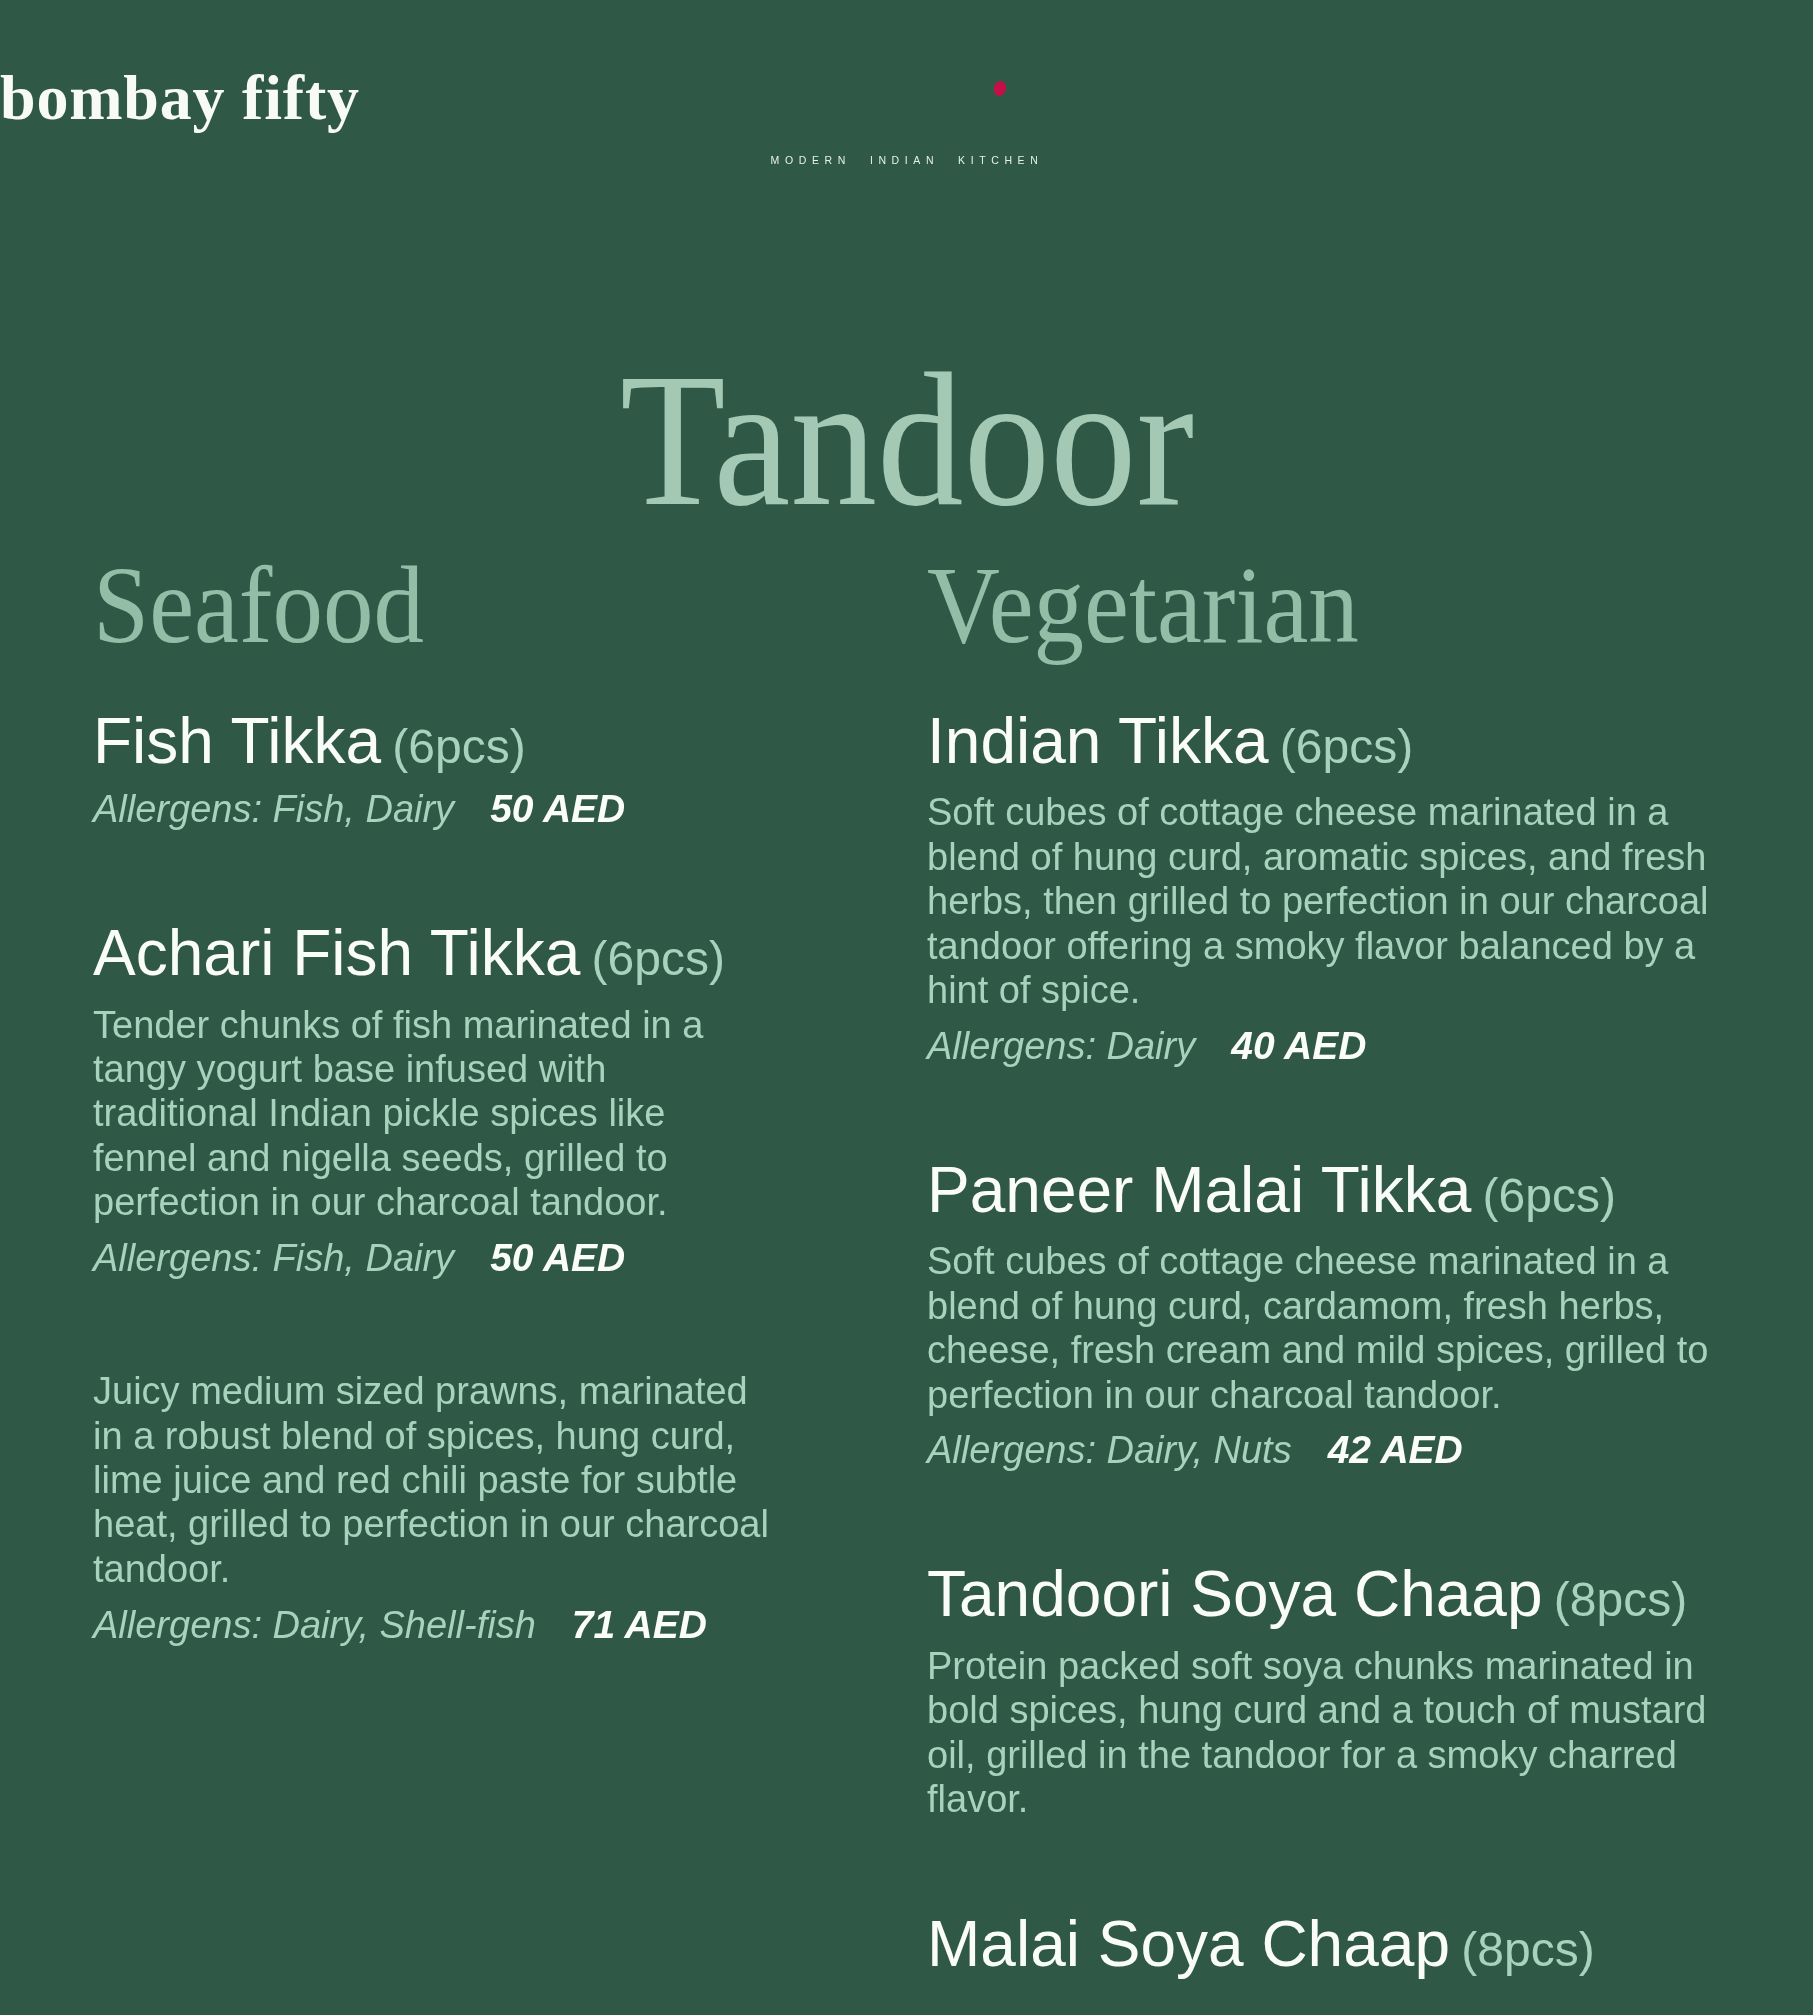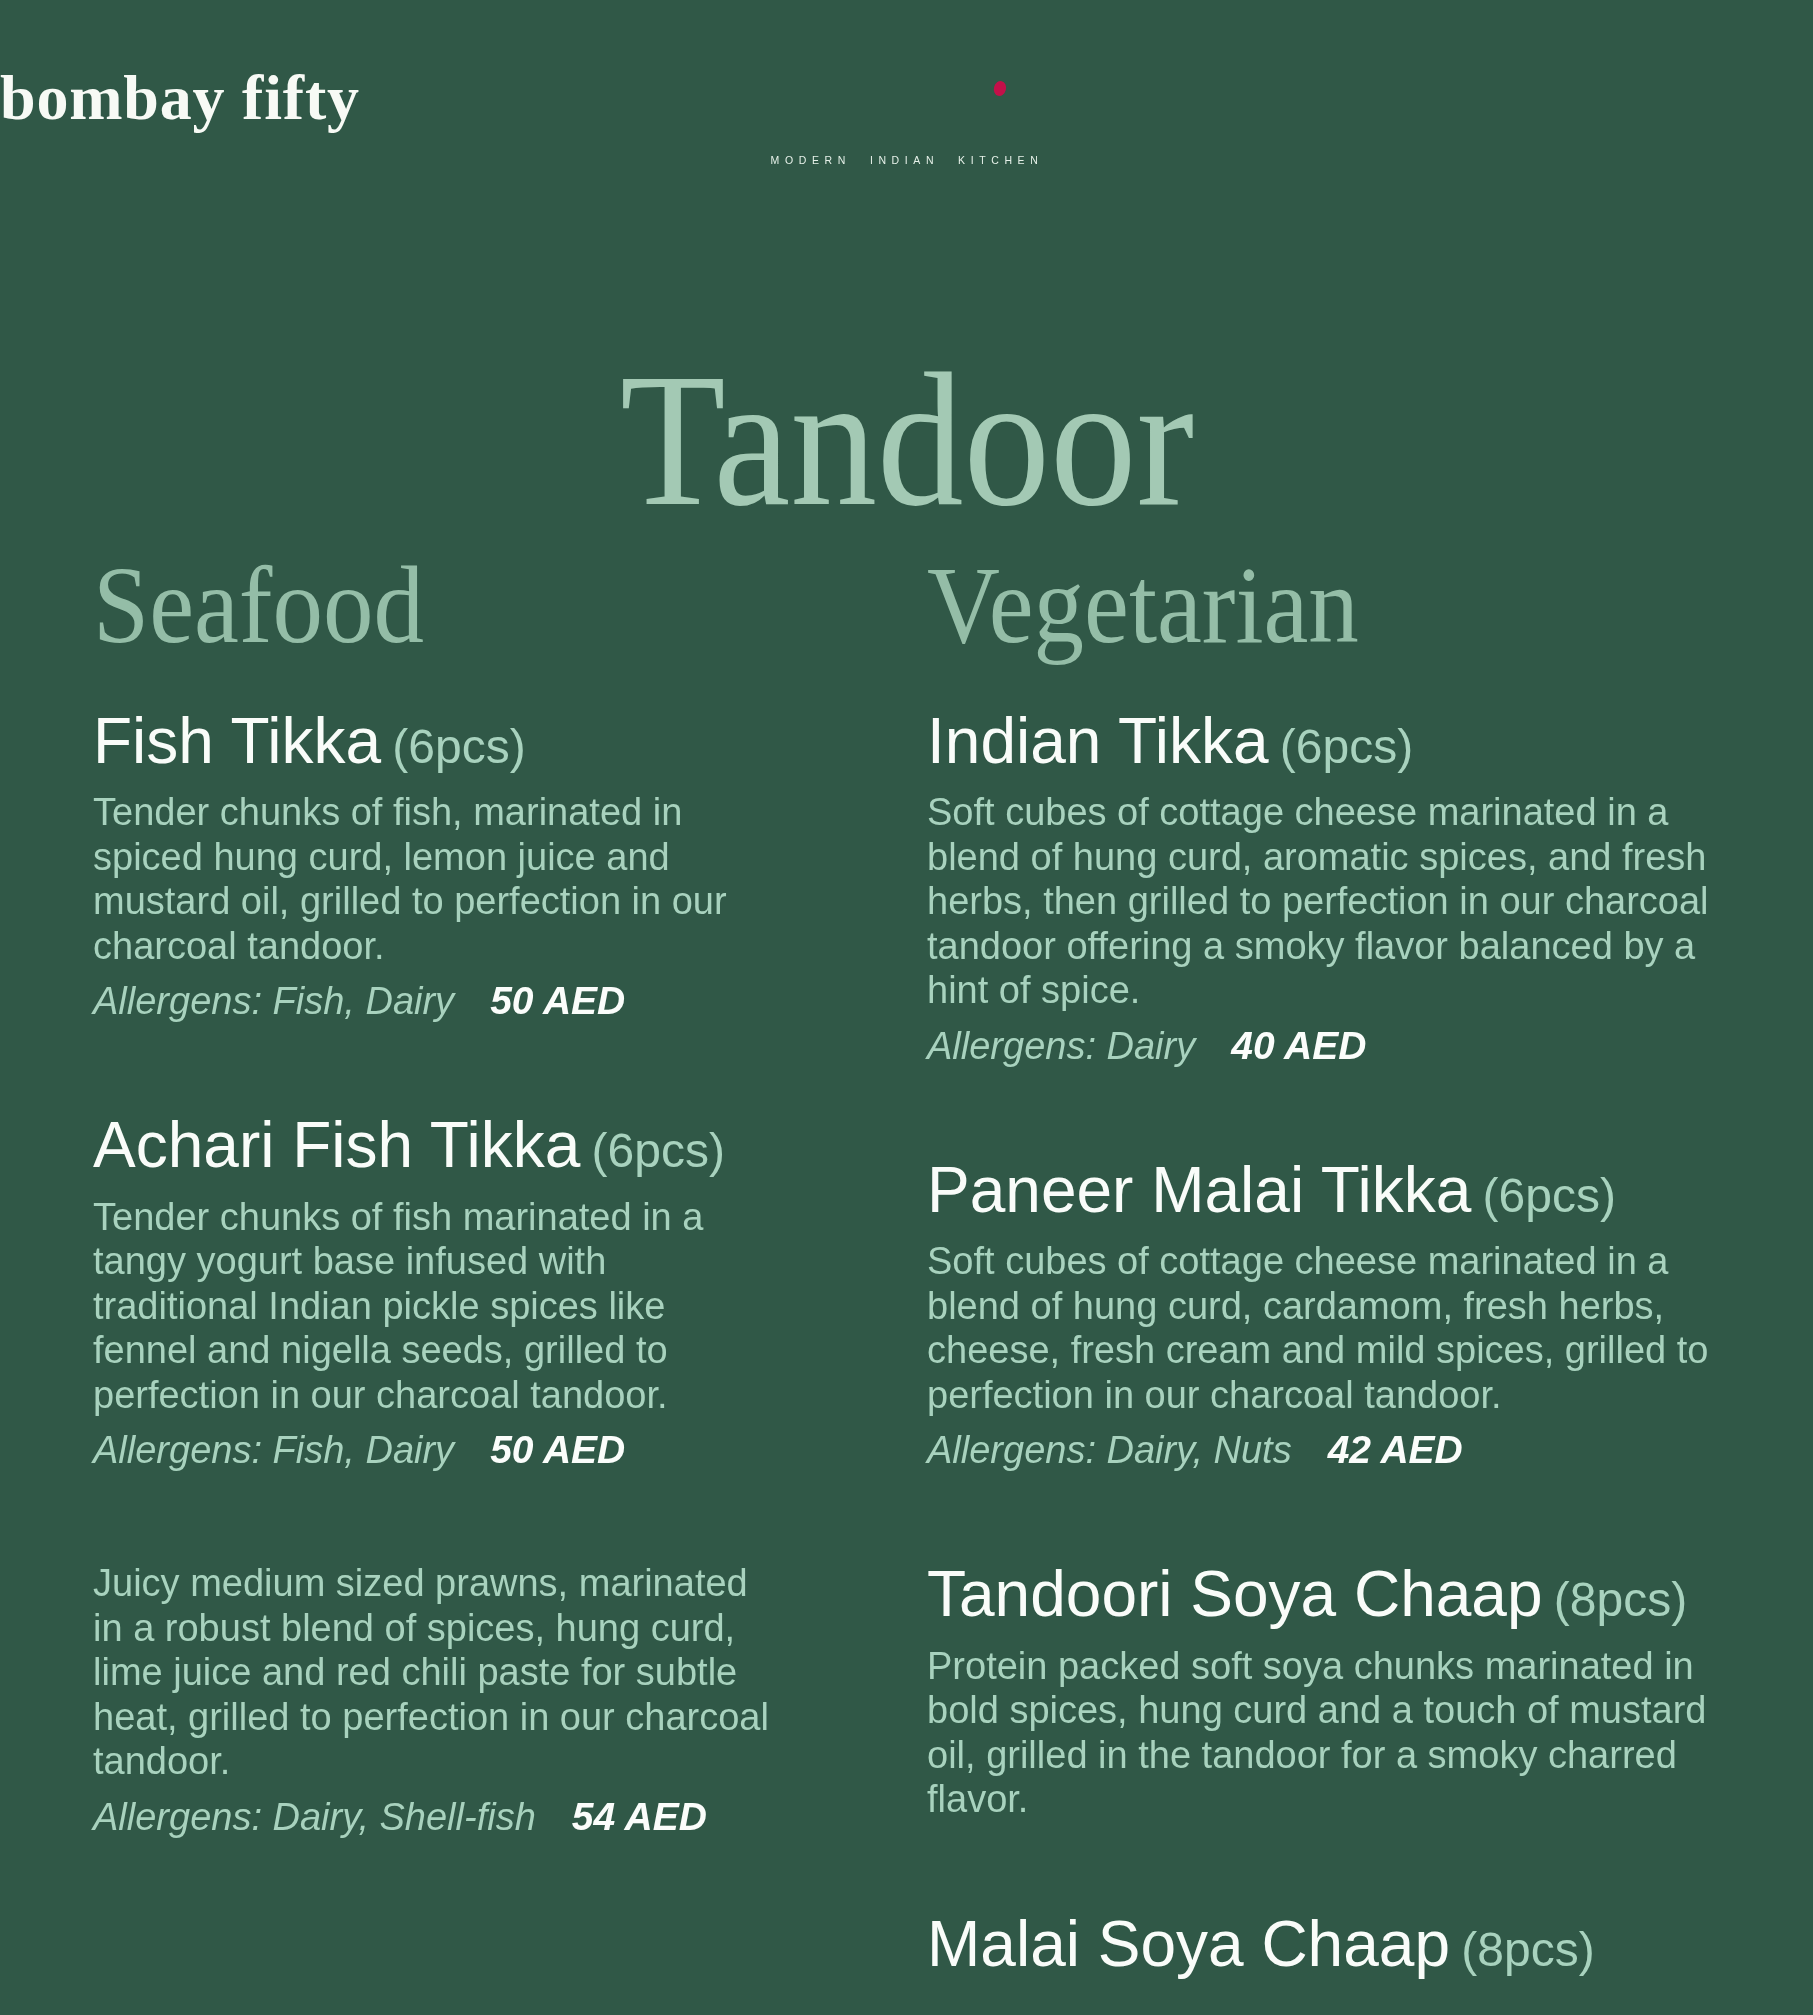--- a/index.html
+++ b/index.html
@@ -67,33 +67,32 @@
   </div>
   <div class="tagline">MODERN INDIAN KITCHEN</div>
 
   <h1 class="page-title">Tandoor</h1>
 
   <div class="col col-left">
     <h2 class="section-header">Seafood</h2>
 
     <div class="menu-item">
       <div class="item-title"><span>Fish Tikka</span><span class="item-pcs">(6pcs)</span></div>
-      <div class="item-desc">Tender chunks of fish, marinated in spiced hung curd, lemon juice and mustard oil, grilled to perfection in our charcoal tandoor.</div>
       <div class="item-meta"><span class="item-allergens">Allergens: Fish, Dairy</span><span class="item-price">50 AED</span></div>
     </div>
 
     <div class="menu-item">
       <div class="item-title"><span>Achari Fish Tikka</span><span class="item-pcs">(6pcs)</span></div>
       <div class="item-desc">Tender chunks of fish marinated in a tangy yogurt base infused with traditional Indian pickle spices like fennel and nigella seeds, grilled to perfection in our charcoal tandoor.</div>
       <div class="item-meta"><span class="item-allergens">Allergens: Fish, Dairy</span><span class="item-price">50 AED</span></div>
     </div>
 
     <div class="menu-item">
       <div class="item-desc">Juicy medium sized prawns, marinated in a robust blend of spices, hung curd, lime juice and red chili paste for subtle heat, grilled to perfection in our charcoal tandoor.</div>
-      <div class="item-meta"><span class="item-allergens">Allergens: Dairy, Shell-fish</span><span class="item-price">54 AED</span></div>
+      <div class="item-meta"><span class="item-allergens">Allergens: Dairy, Shell-fish</span><span class="item-price">71 AED</span></div>
     </div>
 
   </div>
 
   <div class="col col-right">
     <h2 class="section-header">Vegetarian</h2>
 
     <div class="menu-item">
       <div class="item-title"><span>Indian Tikka</span><span class="item-pcs">(6pcs)</span></div>
       <div class="item-desc">Soft cubes of cottage cheese marinated in a blend of hung curd, aromatic spices, and fresh herbs, then grilled to perfection in our charcoal tandoor offering a smoky flavor balanced by a hint of spice.</div>

